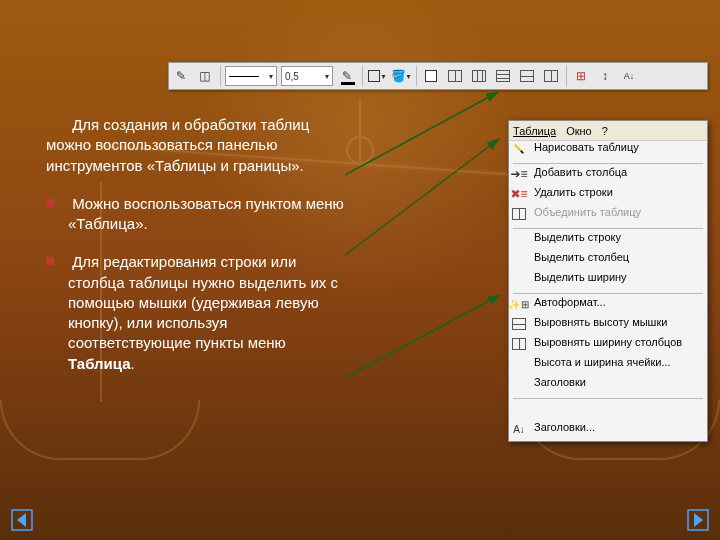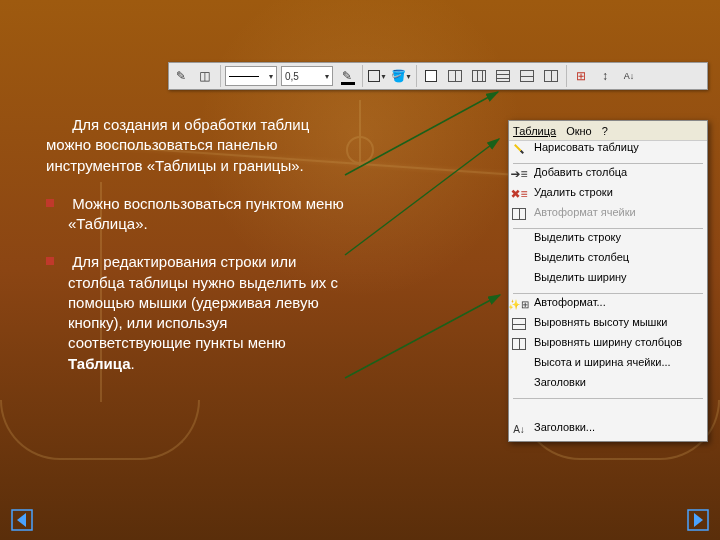--- a/index.html
+++ b/index.html
@@ -249,21 +249,21 @@
       <div class="menu-item">
         <span class="mi-icon">
           <span class="del-row">✖≡</span>
         </span>
         <span class="mi-label">Удалить строки</span>
       </div>
       <div class="menu-item disabled">
         <span class="mi-icon">
           <span class="mi-box merge"></span>
         </span>
-        <span class="mi-label">Автоформат ячейки</span>
+        <span class="mi-label">Объединить таблицу</span>
       </div>
       <div class="menu-sep"></div>
       <div class="menu-item">
         <span class="mi-icon"></span>
         <span class="mi-label">Выделить строку</span>
       </div>
       <div class="menu-item">
         <span class="mi-icon"></span>
         <span class="mi-label">Выделить столбец</span>
       </div>

